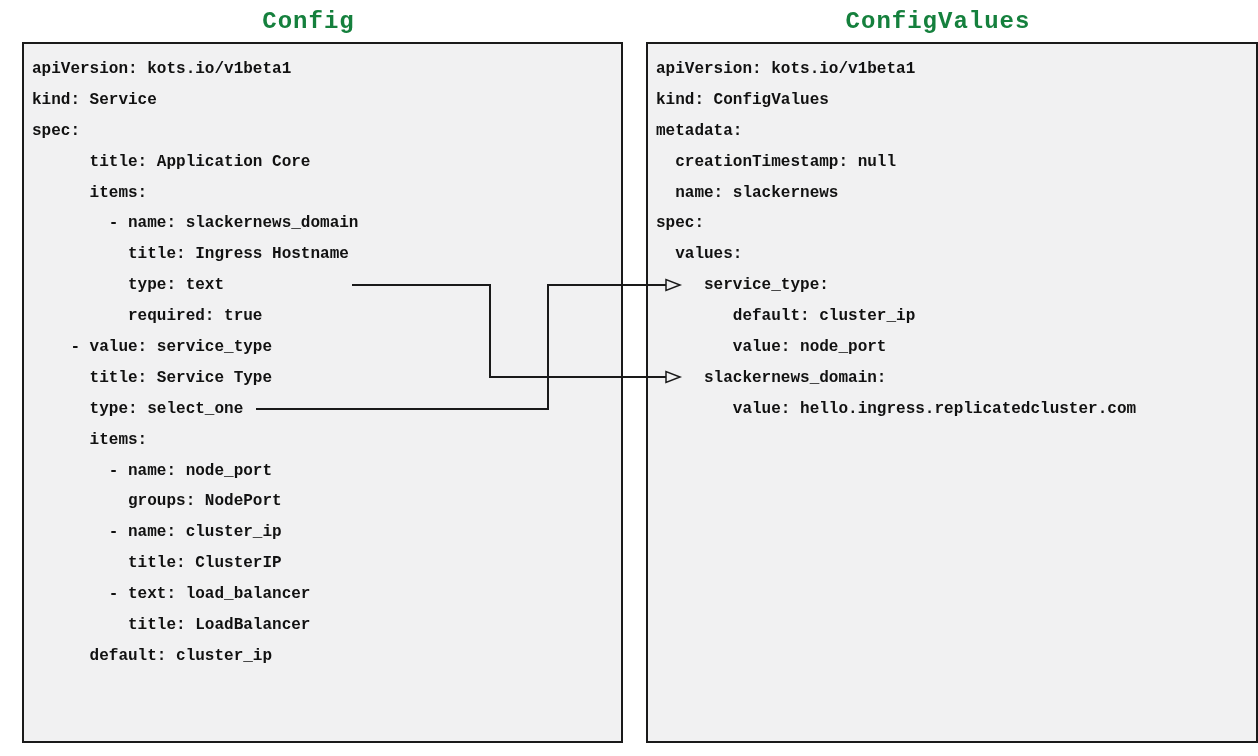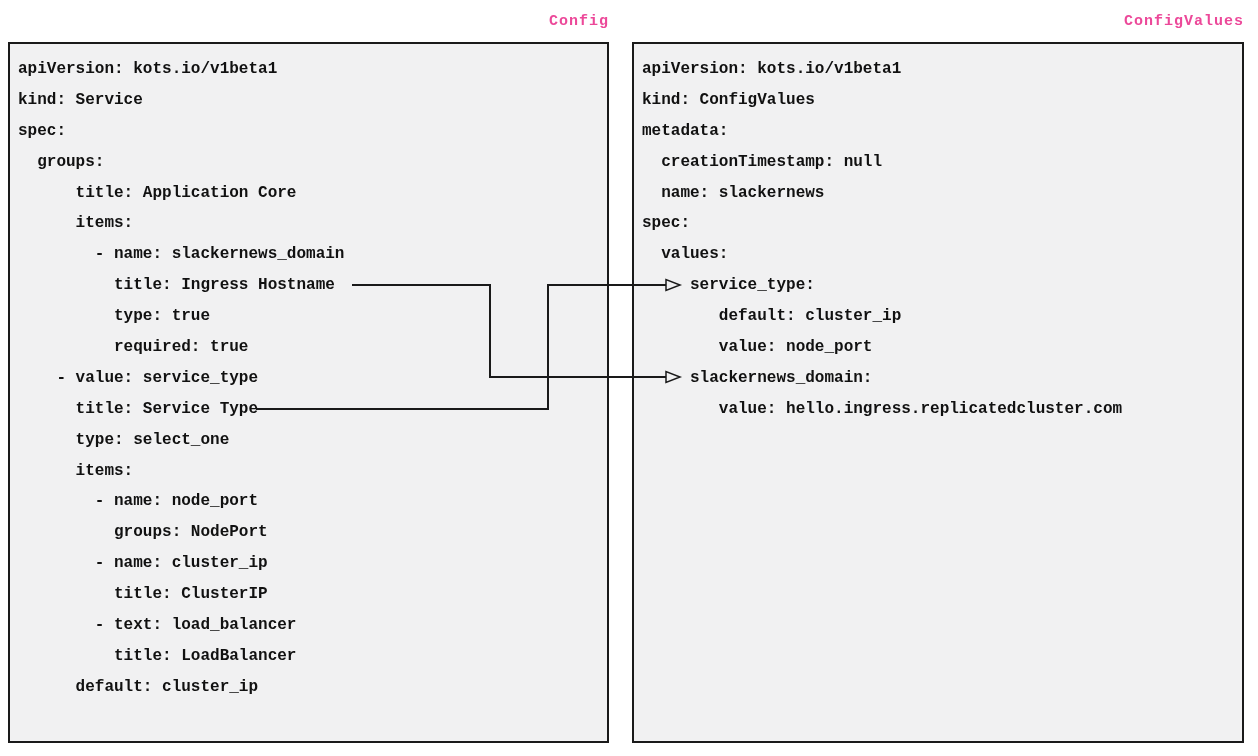--- a/index.html
+++ b/index.html
@@ -3,29 +3,30 @@
 <meta charset="utf-8">
 <style>
   html,body{margin:0;padding:0;}
   body{
     width:1258px;height:756px;position:relative;background:#ffffff;
     font-family:"Liberation Mono","DejaVu Sans Mono",monospace;
     color:#111111;overflow:hidden;
   }
   .panel-title{
     position:absolute;top:6px;height:32px;line-height:32px;
-    text-align:right;font-size:15px;font-weight:bold;letter-spacing:1px;
-    color:#ec4899;
+    text-align:center;font-size:24px;font-weight:bold;letter-spacing:1px;
+    color:#15803d;
   }
   #title-left{left:8px;width:601px;}
   #title-right{left:632px;width:612px;}
   .panel{
     position:absolute;top:42px;height:701px;box-sizing:border-box;
     background:#f1f1f2;border:2px solid #1a1a1a;
     padding:10px 6px 16px 8px;
+    margin-left:14px;
   }
   #panel-left{left:8px;width:601px;}
   #panel-right{left:632px;width:612px;}
   .line{
     white-space:pre;font-size:16px;font-weight:bold;line-height:30.9px;
     height:30.9px;color:#111111;
   }
   #arrow-layer{
     position:absolute;left:0;top:0;width:1258px;height:756px;
     pointer-events:none;z-index:10;
@@ -34,26 +35,25 @@
 </head>
 <body>
 
 <div class="panel-title" id="title-left">Config</div>
 <div class="panel-title" id="title-right">ConfigValues</div>
 
 <div class="panel" id="panel-left">
   <div class="line">apiVersion: kots.io/v1beta1</div>
   <div class="line">kind: Service</div>
   <div class="line">spec:</div>
-  <div class="line">  groups:</div>
   <div class="line">      title: Application Core</div>
   <div class="line">      items:</div>
   <div class="line">        - name: slackernews_domain</div>
   <div class="line">          title: Ingress Hostname</div>
-  <div class="line">          type: true</div>
+  <div class="line">          type: text</div>
   <div class="line">          required: true</div>
   <div class="line">    - value: service_type</div>
   <div class="line">      title: Service Type</div>
   <div class="line">      type: select_one</div>
   <div class="line">      items:</div>
   <div class="line">        - name: node_port</div>
   <div class="line">          groups: NodePort</div>
   <div class="line">        - name: cluster_ip</div>
   <div class="line">          title: ClusterIP</div>
   <div class="line">        - text: load_balancer</div>

